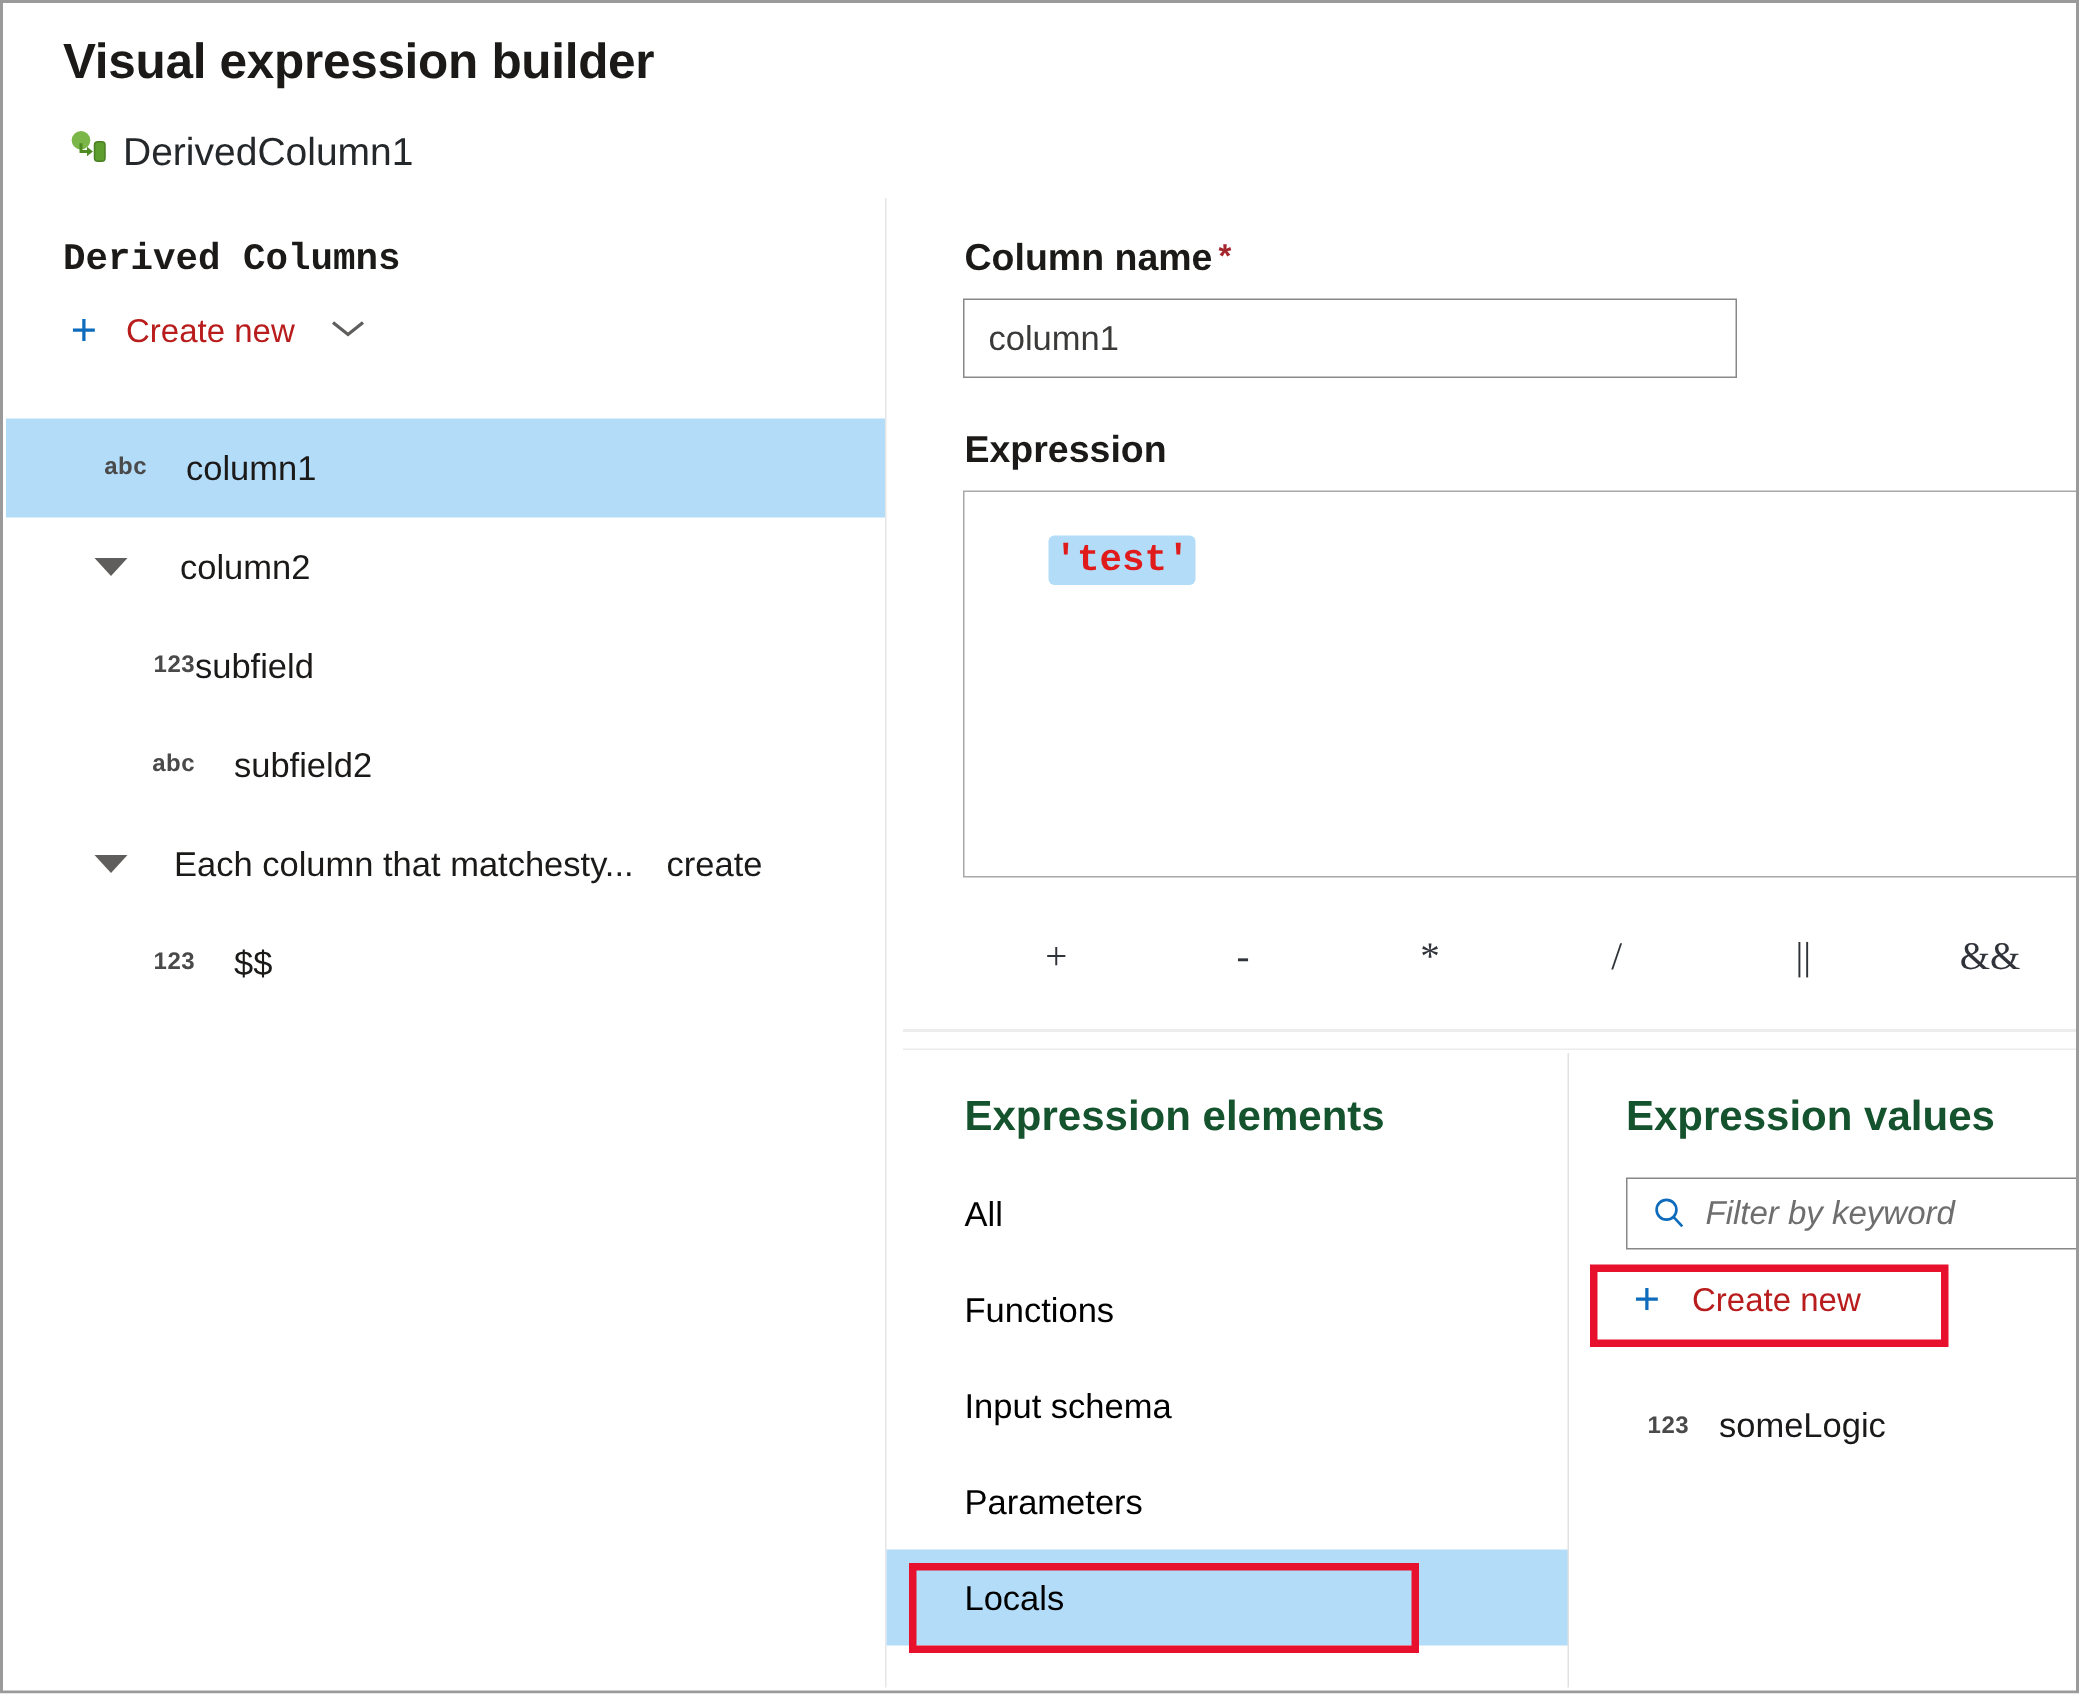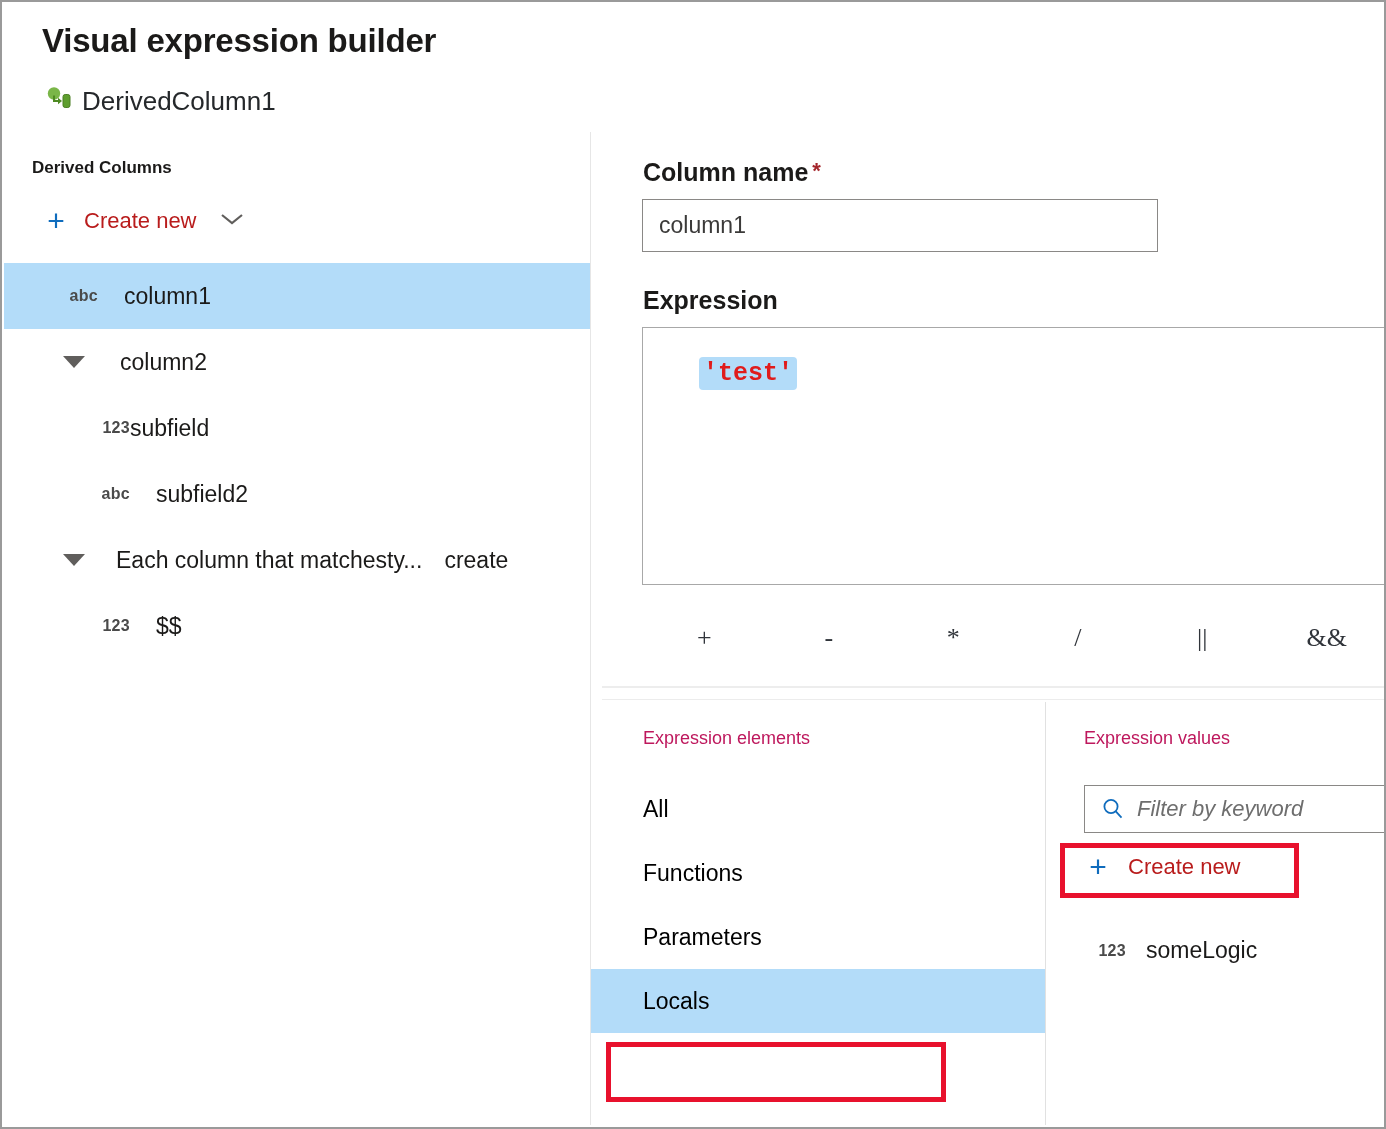--- a/index.html
+++ b/index.html
@@ -64,26 +64,27 @@
   .vdivider-main {
     position: absolute;
     left: 588px;
     top: 130px;
     width: 1px;
     bottom: 2px;
     background: #e6e6e6;
   }
   .section-heading {
     position: absolute;
-    left: 28px;
+    left: 38px;
     top: 26px;
-    font-size: 17px;
+    font-size: 25px;
     font-weight: 600;
     color: #1b1a19;
     white-space: nowrap;
+    font-family: Liberation Mono, monospace;
   }
   .create-new-left {
     position: absolute;
     left: 38px;
     top: 74px;
     display: flex;
     align-items: center;
     gap: 14px;
     white-space: nowrap;
     cursor: pointer;
@@ -102,21 +103,21 @@
   }
   .chevron-down {
     display: inline-block;
     margin-left: 8px;
     color: #605e5c;
   }
 
   .tree {
     position: absolute;
     left: 0;
-    top: 131px;
+    top: 147px;
     right: 0;
   }
   .tree-row {
     position: relative;
     display: flex;
     align-items: center;
     height: 66px;
     width: 586px;
     box-sizing: border-box;
     cursor: pointer;
@@ -221,23 +222,23 @@
   .hsep.thick { height: 2px; background: #ededed; }
   .vsep {
     position: absolute;
     width: 1px;
     background: #e1e1e1;
   }
 
   
   .panel-heading {
     position: absolute;
-    font-size: 18px;
-    font-weight: 400;
-    color: #be185d;
+    font-size: 28px;
+    font-weight: 700;
+    color: #14532d;
     white-space: nowrap;
   }
   .elements-list {
     position: absolute;
     left: 589px;
     top: 775px;
     width: 455px;
   }
   .element-row {
     position: relative;
@@ -387,20 +388,21 @@
   </div>
 
   <div class="hsep thick" style="left:600px; top:684px; right:0;"></div>
   <div class="hsep" style="left:600px; top:697px; right:0;"></div>
 
   <div class="panel-heading" style="left:641px; top:726px;">Expression elements</div>
 
   <div class="elements-list">
     <div class="element-row">All</div>
     <div class="element-row">Functions</div>
+    <div class="element-row">Input schema</div>
     <div class="element-row">Parameters</div>
     <div class="element-row active" style="width:455px">Locals</div>
   </div>
 
   <div class="vsep" style="left:1043px; top:700px; bottom:2px;"></div>
 
   <div class="panel-heading" style="left:1082px; top:726px;">Expression values</div>
 
   <div class="search-box" style="left:1082px; top:783px; width:330px; height:48px;">
     <svg class="search-icon" width="24" height="24" viewBox="0 0 24 24">

